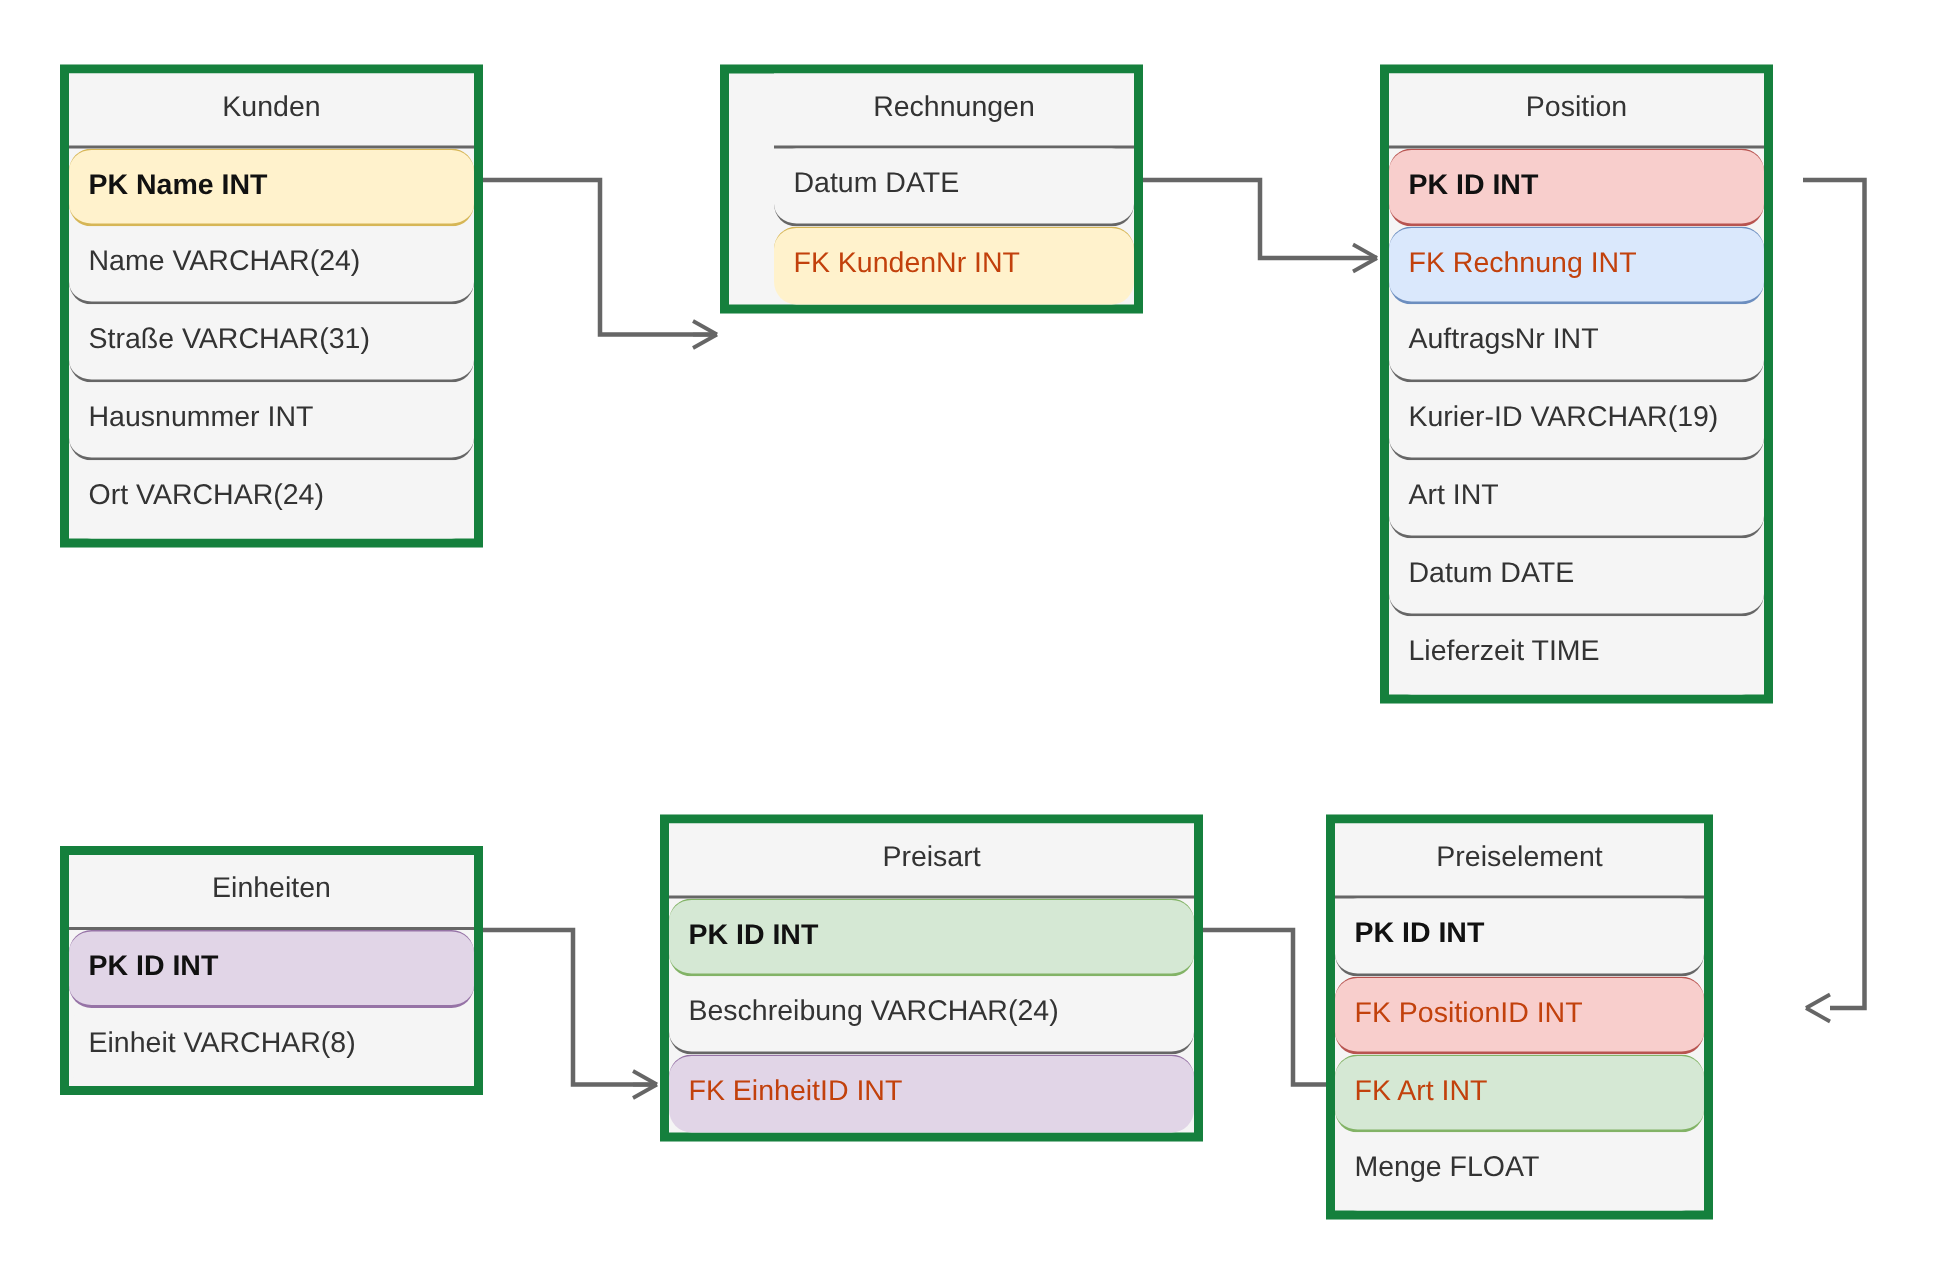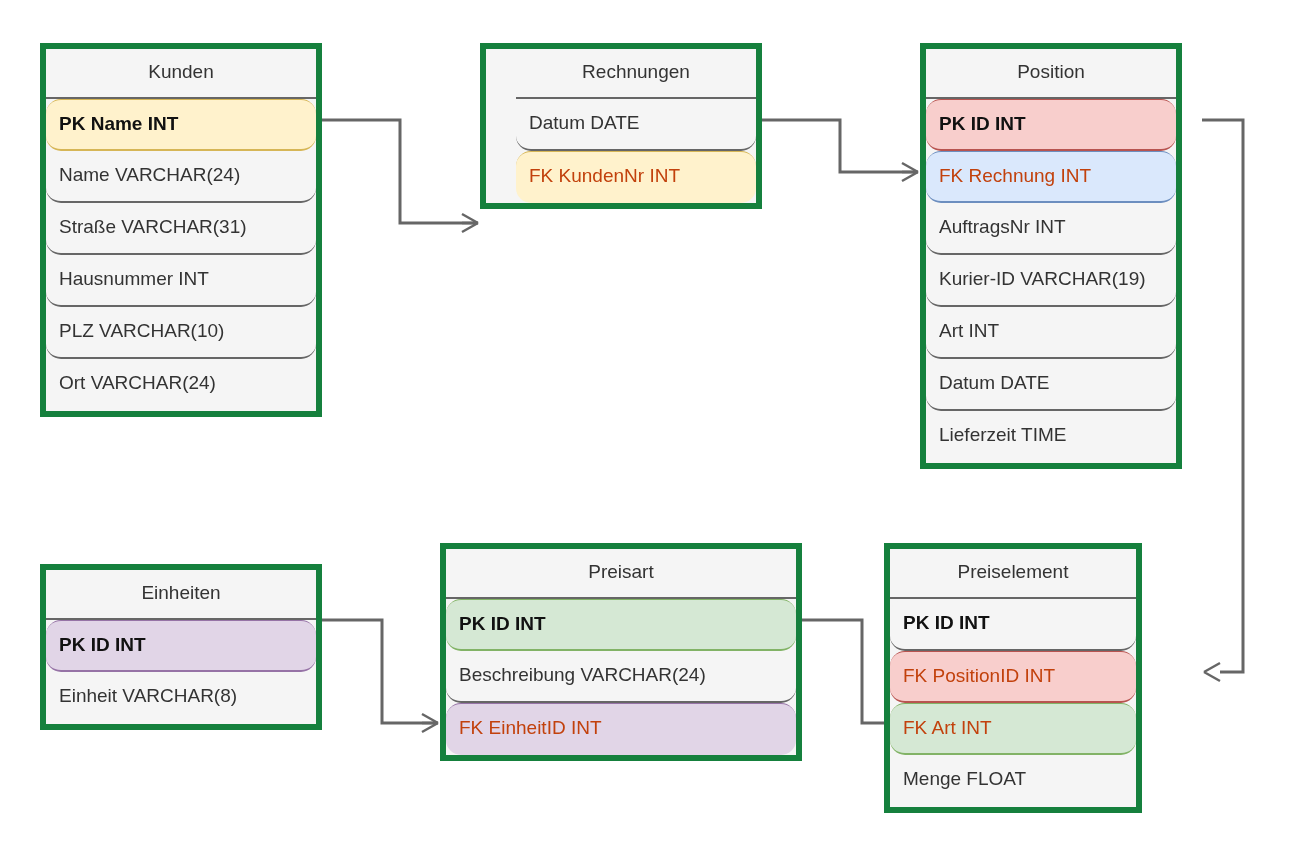--- a/index.html
+++ b/index.html
@@ -110,21 +110,20 @@
 
     </g>
   </svg>
 
   <div class="entity" style="left:40px; top:43px; width:282px;">
     <div class="entity-title">Kunden</div>
     <div class="attr pk fill-yellow">PK Name INT</div>
     <div class="attr fill-none">Name VARCHAR(24)</div>
     <div class="attr fill-none">Straße VARCHAR(31)</div>
     <div class="attr fill-none">Hausnummer INT</div>
-    <div class="attr fill-none">PLZ VARCHAR(10)</div>
     <div class="attr fill-none">Ort VARCHAR(24)</div>
   </div>
 
   <div class="entity" style="left:480px; top:43px; width:282px;padding-left:30px;">
     <div class="entity-title">Rechnungen</div>
     <div class="attr fill-none">Datum DATE</div>
     <div class="attr fk fill-yellow">FK KundenNr INT</div>
   </div>
 
   <div class="entity" style="left:920px; top:43px; width:262px;">

